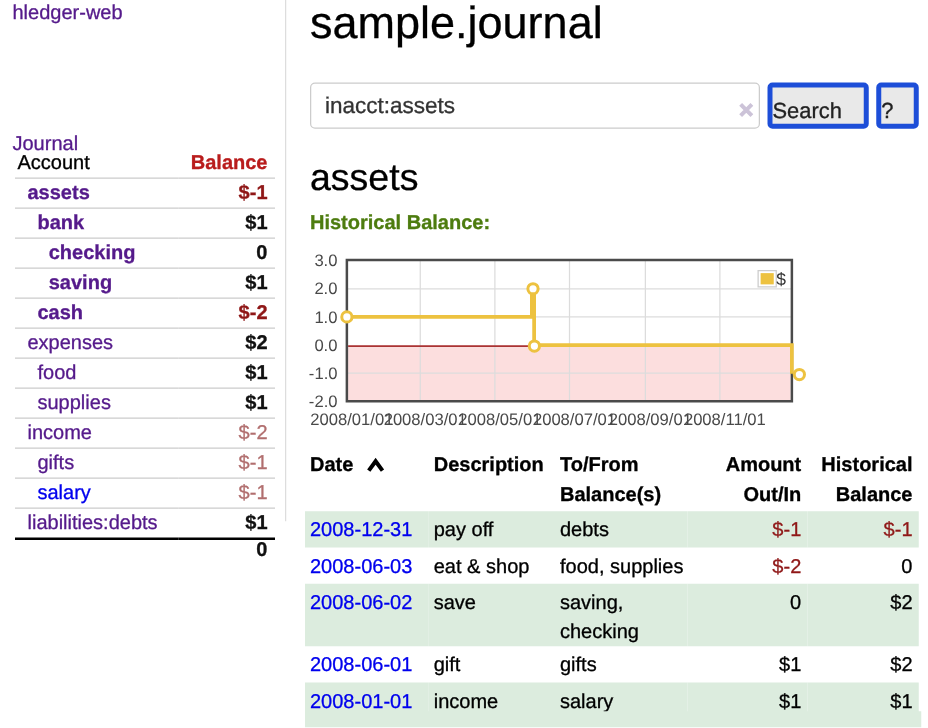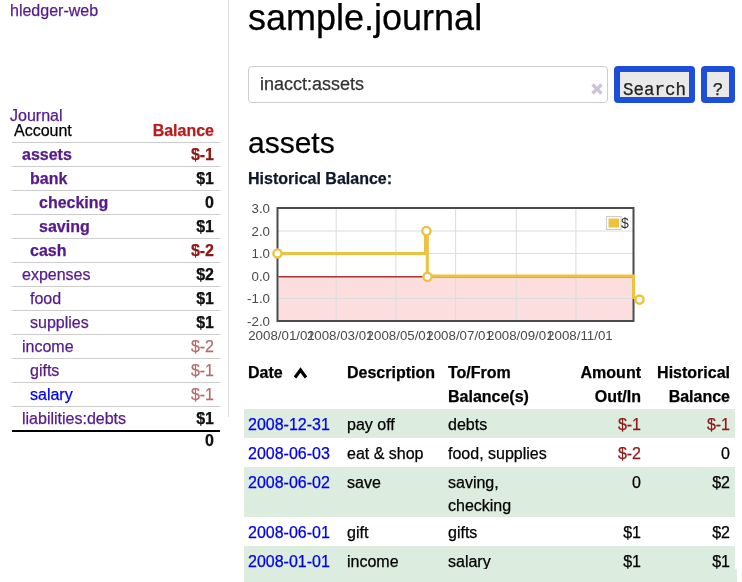--- a/index.html
+++ b/index.html
@@ -19,23 +19,23 @@
   .blue{color:#0000ee;}
   .dred{color:#8f1717;}
   .lred{color:#b16e6e;font-weight:400 !important;}
   
   #reg{border-collapse:collapse;font-size:16px;table-layout:fixed;width:491px;}
   #reg th{font-weight:700;text-align:left;vertical-align:top;padding:8px 0 0 4px;line-height:24px;}
   #reg th.r,#reg td.r{text-align:right;padding-left:0;padding-right:5px;}
   #reg td{padding:4px 0 0 4px;line-height:23px;vertical-align:top;}
   #reg tbody tr.g{background:#dcecde;}
   #reg tbody td{height:25px;}
-  .btn{position:absolute;top:66px;height:37px;background:#e9e9e9;border:6px solid #1d4ed8;
-       border-radius:4px;color:#222;font-size:17.5px;font-family:Liberation Mono, monospace;
-       text-align:center;line-height:37px;box-sizing:border-box;}
+  .btn{position:absolute;top:66px;height:37px;background:#e9e9e9;border:4px solid #1d4ed8;
+       border-radius:4px;color:#222;font-size:17.5px;font-family:Liberation Sans, sans-serif;
+       line-height:37px;box-sizing:border-box;}
 </style>
 </head>
 <body>
 
   <a class="abs purp" style="left:10px;top:2px;font-size:16px;">hledger-web</a>
   <a class="abs purp" style="left:10px;top:71px;font-size:16px;margin-top:36px;">Journal</a>
   <div class="abs" style="left:12px;top:107px;width:208px;margin-top:12px;">
     <table id="acctbl" style="width:208px;">
       <tbody>
         <tr>
@@ -104,21 +104,21 @@
   <input class="abs" style="left: 248px; top: 66px; width: 360px; height: 37px; box-sizing: border-box; border: 1px solid rgb(204, 204, 204); border-radius: 4px; font-size: 18px; color: rgb(51, 51, 51); padding: 0px 0px 0px 11px; line-height: 35px; font-family: &quot;Liberation Sans&quot;, sans-serif;" value="inacct:assets">
   <div class="abs" style="left:591px;top:81px;width:12px;height:12px;">
     <svg width="12" height="12" viewBox="0 0 12 12">
       <path d="M1.5 1.5 L10.5 10.5 M10.5 1.5 L1.5 10.5" stroke="#ccc3d8" stroke-width="3.2" stroke-linecap="butt"></path>
     </svg>
   </div>
   <div class="btn" style="left:614px;width:81px;">Search</div>
   <div class="btn" style="left:701px;width:34px;">?</div>
 
   <div class="abs" style="left:248px;top:128px;font-size:30px;line-height:30px;color:#000;">assets</div>
-  <div class="abs" style="left:248px;top:171px;font-size:16px;line-height:16px;font-weight:700;color:#0f172a;">Historical Balance:</div>
+  <div class="abs" style="left:248px;top:171px;font-size:16px;line-height:16px;font-weight:700;color:#4d7c0f;">Historical Balance:</div>
 
   <div class="abs" style="left:230px;top:200px;width:512px;height:146px;">
     <svg width="512" height="146" viewBox="0 0 512 146">
 
       <rect x="48.5" y="76.5" width="354" height="43.5" fill="#fcdede"></rect>
 
       <g stroke="#dcdcdc" stroke-width="1">
         <line x1="106.2" y1="8" x2="106.2" y2="121"></line>
         <line x1="165.9" y1="8" x2="165.9" y2="121"></line>
         <line x1="225.6" y1="8" x2="225.6" y2="121"></line>

